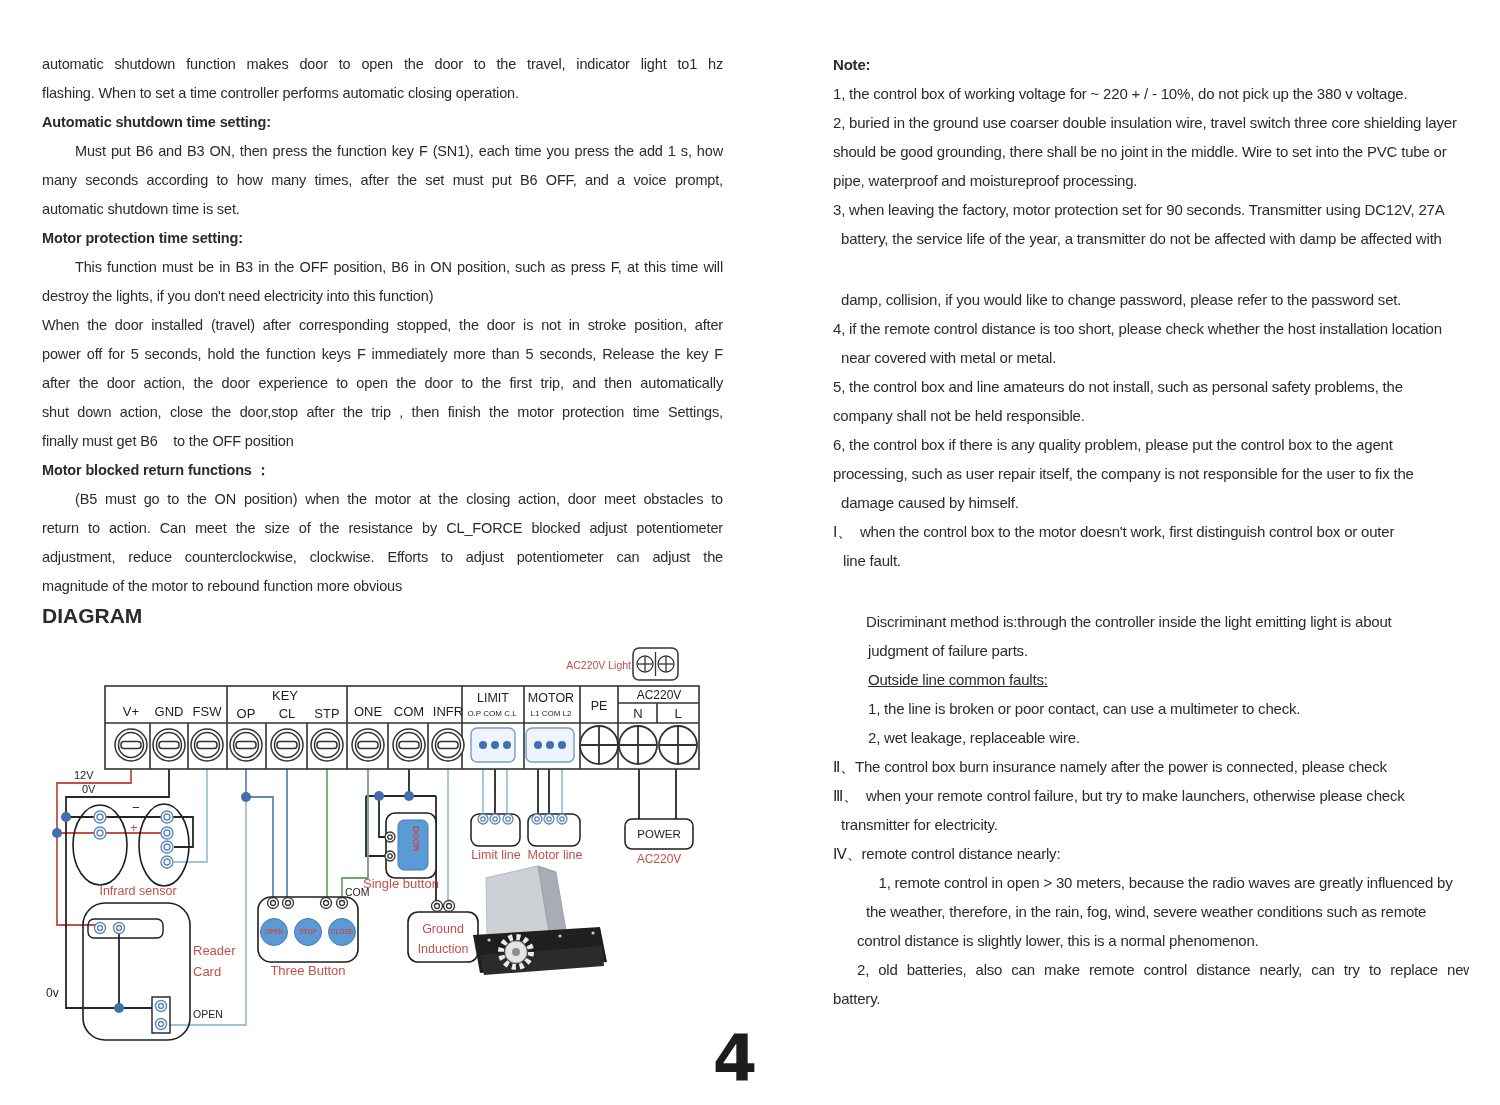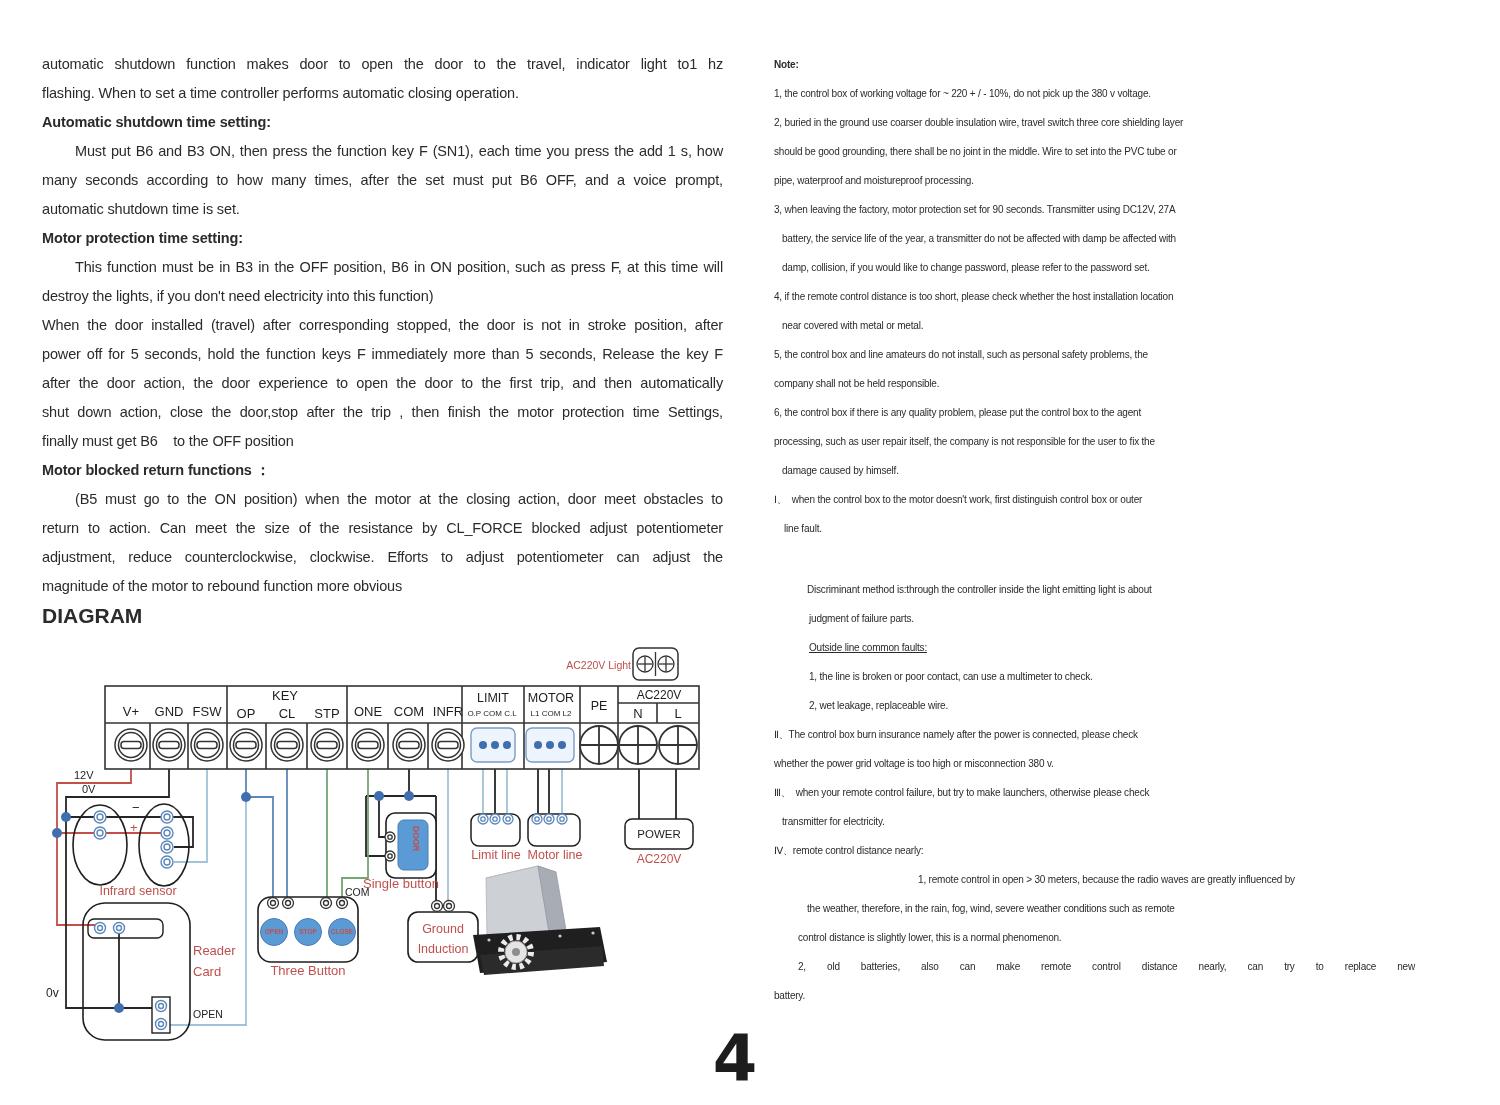--- a/index.html
+++ b/index.html
@@ -1,20 +1,20 @@
 <!DOCTYPE html>
 <html><head>
 <meta charset="utf-8">
 <style>
   html,body{margin:0;padding:0;background:#ffffff;}
   #page{position:relative;width:1469px;height:1105px;background:#ffffff;overflow:hidden;
         font-family:"Liberation Sans", sans-serif;color:#2b2b2b;}
   .col{position:absolute;top:50px;}
   #left-lines{left:42px;width:681px;font-size:14.5px;letter-spacing:-0.15px;}
-  #right-lines{left:774px;width:641px;font-size:10px;letter-spacing:-0.2px;}
+  #right-lines{left:833px;width:641px;font-size:15px;letter-spacing:-0.2px;}
   .ln{height:29px;line-height:29px;white-space:pre;}
   .ln.j{white-space:normal;text-align:justify;text-align-last:justify;}
   .ln.b{font-weight:bold;}
   .ln.h{font-weight:bold;font-size:21px;letter-spacing:0;}
   #diagram-wrap{position:absolute;left:30px;top:630px;width:730px;height:475px;}
   #page-number{position:absolute;left:700px;top:1022px;width:70px;text-align:center;
                font-size:64px;font-weight:bold;color:#1d1d1d;font-family:"DejaVu Sans", sans-serif;}
   svg text{font-family:"Liberation Sans", sans-serif;}
 </style>
 </head>
@@ -45,37 +45,36 @@
       <div class="ln h">DIAGRAM</div>
     </div>
   <div id="right-lines" class="col">
       <div class="ln b">Note:</div>
       <div class="ln">1, the control box of working voltage for ~ 220 + / - 10%, do not pick up the 380 v voltage.</div>
       <div class="ln">2, buried in the ground use coarser double insulation wire, travel switch three core shielding layer</div>
       <div class="ln">should be good grounding, there shall be no joint in the middle. Wire to set into the PVC tube or</div>
       <div class="ln">pipe, waterproof and moistureproof processing.</div>
       <div class="ln">3, when leaving the factory, motor protection set for 90 seconds. Transmitter using DC12V, 27A</div>
       <div class="ln" style="padding-left: 8px;">battery, the service life of the year, a transmitter do not be affected with damp be affected with</div>
-      <div class="ln" style="padding-left: 8px;">damp, collision, if you would like to change password, please refer to the password set.</div>
+      <div class="ln" style="padding-left: 8px; margin-top: 32px;">damp, collision, if you would like to change password, please refer to the password set.</div>
       <div class="ln">4, if the remote control distance is too short, please check whether the host installation location</div>
       <div class="ln" style="padding-left: 8px;">near covered with metal or metal.</div>
       <div class="ln">5, the control box and line amateurs do not install, such as personal safety problems, the</div>
       <div class="ln">company shall not be held responsible.</div>
       <div class="ln">6, the control box if there is any quality problem, please put the control box to the agent</div>
       <div class="ln">processing, such as user repair itself, the company is not responsible for the user to fix the</div>
       <div class="ln" style="padding-left: 8px;">damage caused by himself.</div>
       <div class="ln">Ⅰ、  when the control box to the motor doesn't work, first distinguish control box or outer</div>
       <div class="ln" style="padding-left: 10px;">line fault.</div>
       <div class="ln" style="padding-left: 33px; margin-top: 32px;">Discriminant method is:through the controller inside the light emitting light is about</div>
       <div class="ln" style="padding-left: 35px;">judgment of failure parts.</div>
       <div class="ln" style="padding-left: 35px; text-decoration: underline;">Outside line common faults:</div>
       <div class="ln" style="padding-left: 35px;">1, the line is broken or poor contact, can use a multimeter to check.</div>
       <div class="ln" style="padding-left: 35px;">2, wet leakage, replaceable wire.</div>
       <div class="ln">Ⅱ、The control box burn insurance namely after the power is connected, please check</div>
-      <div class="ln">whether the power grid voltage is too high or misconnection 380 v.</div>
       <div class="ln">Ⅲ、  when your remote control failure, but try to make launchers, otherwise please check</div>
       <div class="ln" style="padding-left: 8px;">transmitter for electricity.</div>
       <div class="ln">Ⅳ、remote control distance nearly:</div>
       <div class="ln" style="padding-left: 24px; text-align: center;">1, remote control in open &gt; 30 meters, because the radio waves are greatly influenced by</div>
       <div class="ln" style="padding-left: 33px;">the weather, therefore, in the rain, fog, wind, severe weather conditions such as remote</div>
       <div class="ln" style="padding-left: 24px;">control distance is slightly lower, this is a normal phenomenon.</div>
       <div class="ln j" style="padding-left: 24px;">2, old batteries, also can make remote control distance nearly, can try to replace new</div>
       <div class="ln">battery.</div>
     </div>
 

